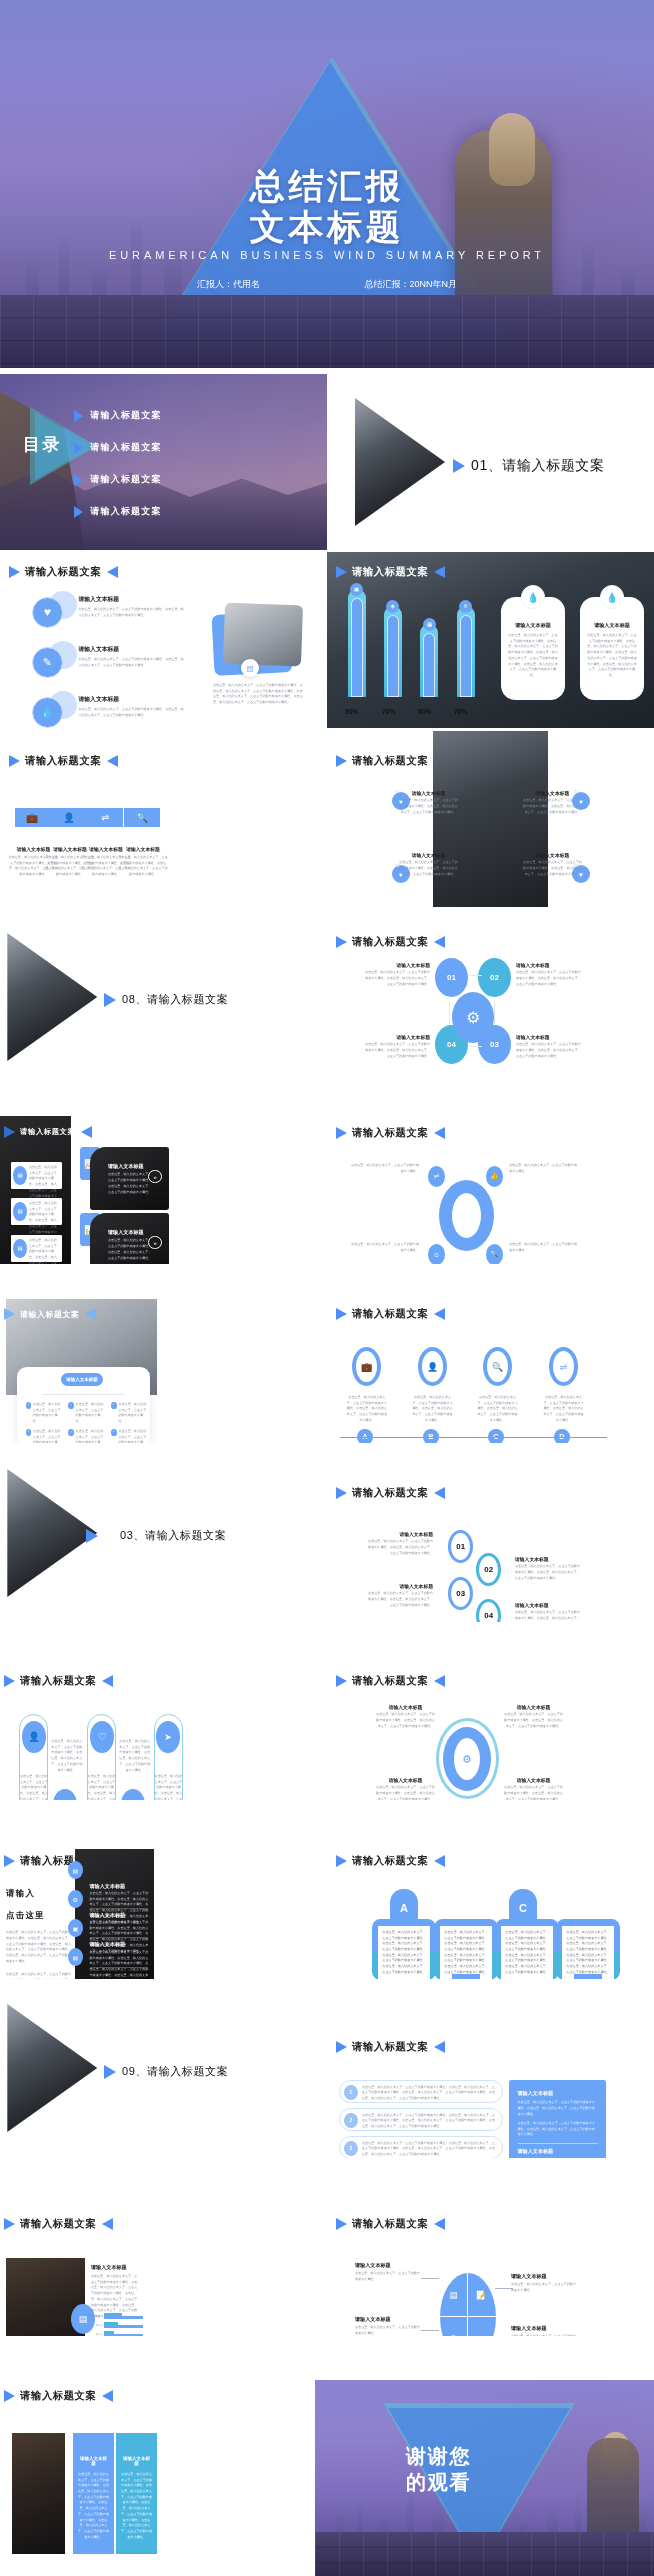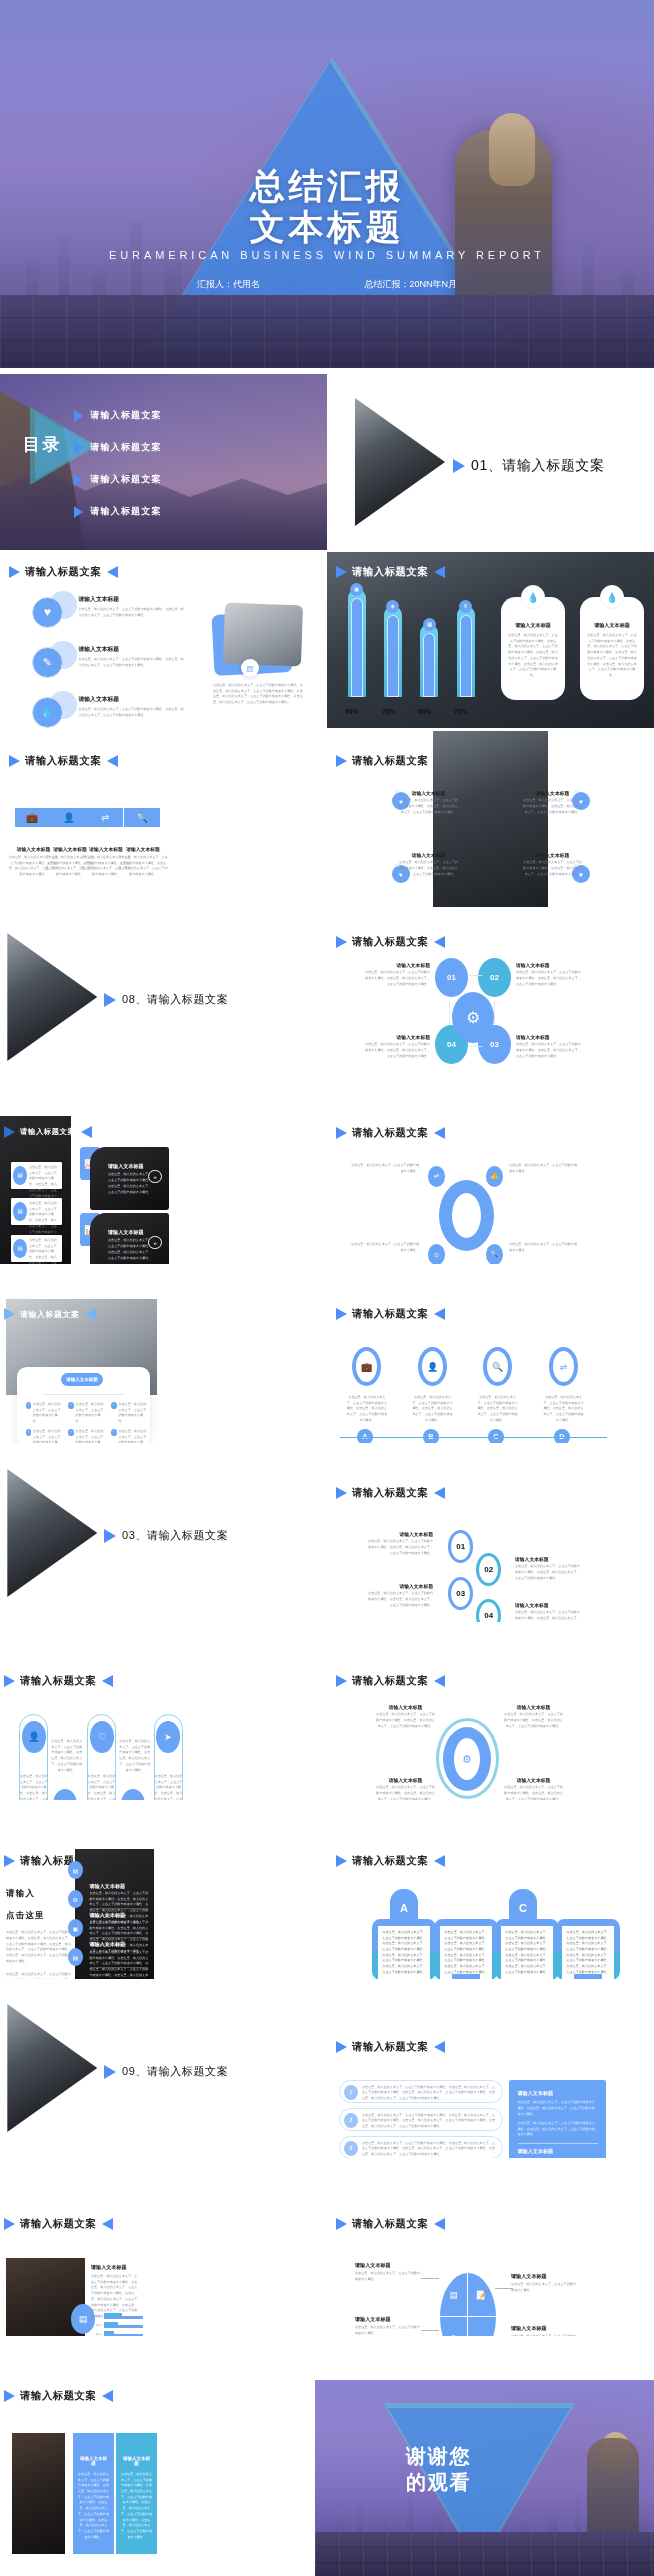--- a/index.html
+++ b/index.html
@@ -584,21 +584,21 @@
   <div class="body-text" style="position:absolute;left:216px;top:128px;width:41px;text-align:center">点击这里，输入您的文本文字，更改文字的颜色或者大小属性。点击这里，输入您的文本文字，更改文字的颜色或者大小属性。</div>
   <div class="pill" style="position:absolute;left:227px;top:162px;width:15.7px;height:15.7px;border-radius:50%;display:flex;align-items:center;justify-content:center;color:#fff;font-weight:bold;font-size:7.3px">
       <span>D</span>
     </div>
 
   <div style="position:absolute;left:13.3px;top:170px;width:267px;height:1.2px;background:#4ab6e0"></div>
 </div>
 
 <div class="sheet" style="left:0;top:1446px;width:327px;height:176px">
   <div class="tri-photo" style="position:absolute;left:7.3px;top:23px;width:90px;height:128px"></div>
-  <div style="position:absolute;left:104px;top:82px;display:flex;align-items:center;gap:6px">
+  <div style="position:absolute;left:86px;top:82px;display:flex;align-items:center;gap:22px">
     <span class="tri-blue"></span>
     <span style="font-size:11px;color:#111;letter-spacing:0.6px">03、请输入标题文案</span>
   </div>
 </div>
 
 <div class="sheet" style="left:327px;top:1446px;width:327px;height:176px">
   <div class="slide-title" style="position:absolute;left:8.5px;top:40px">
     <span class="ar-r"></span>
     <span class="txt">请输入标题文案</span>
     <span class="ar-l"></span>

